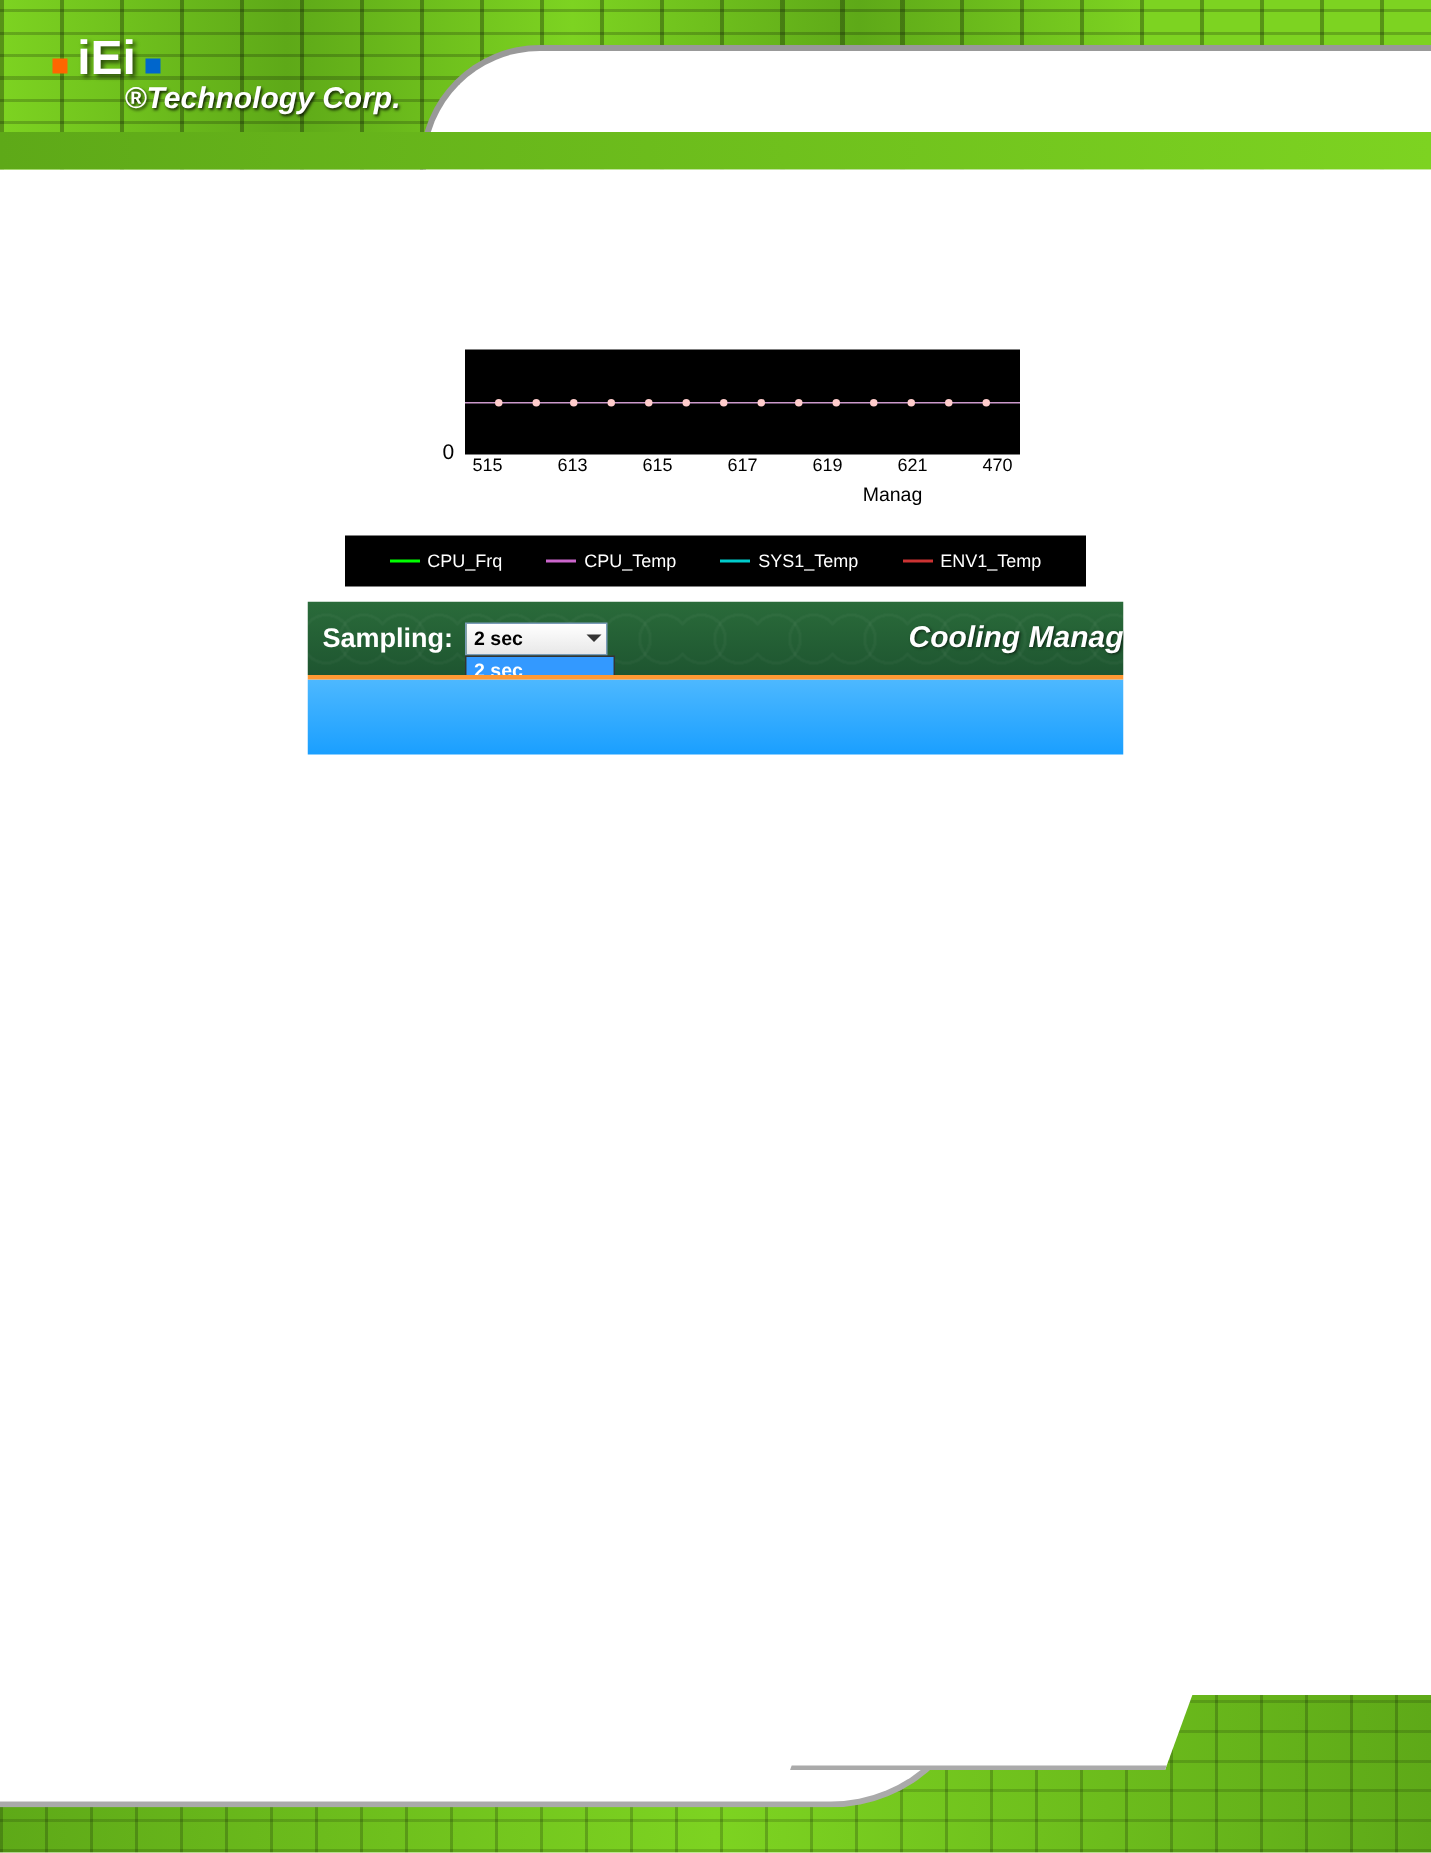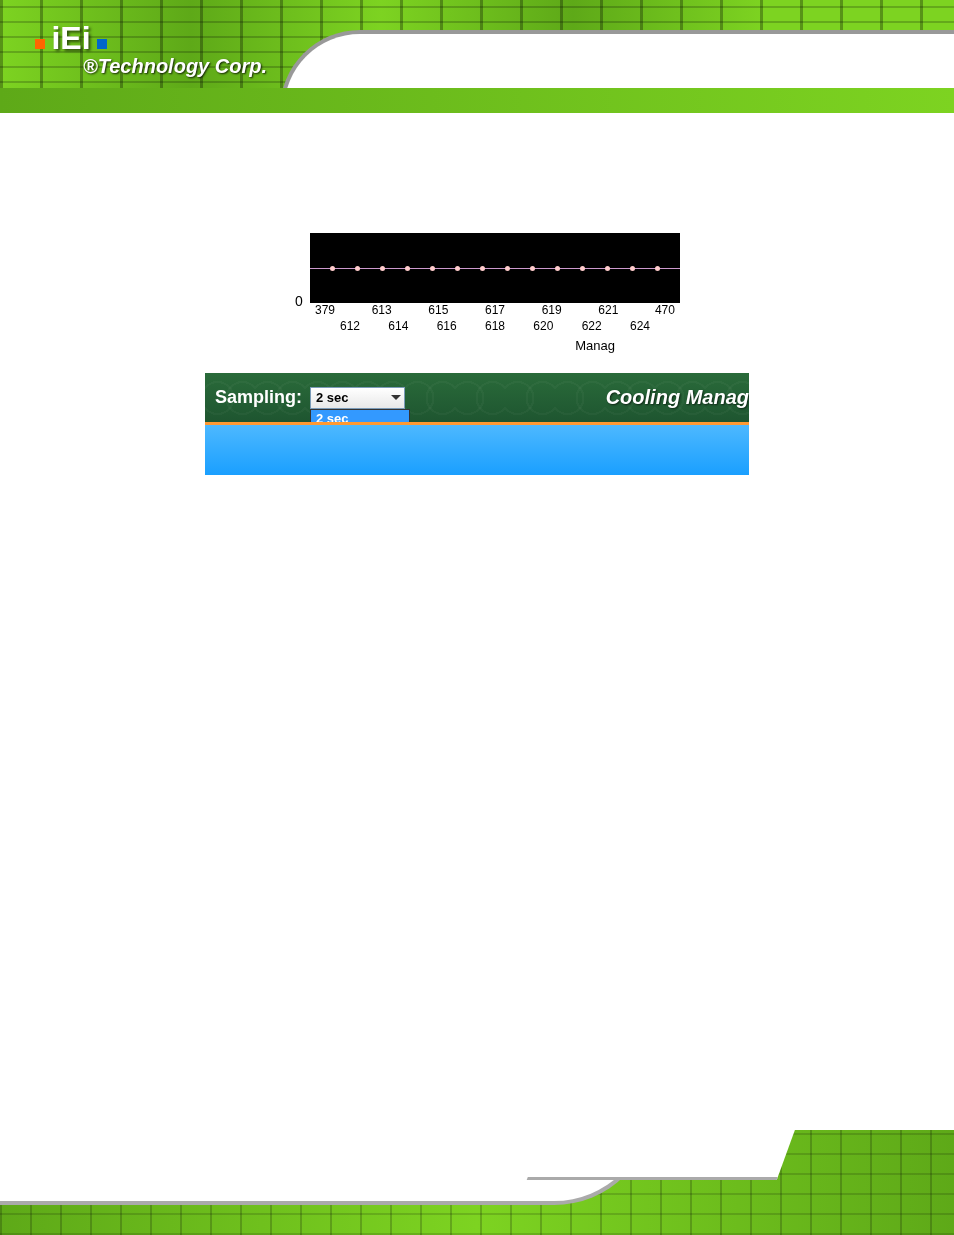--- a/index.html
+++ b/index.html
@@ -365,41 +365,50 @@
       <div class="chart-dot" style="left:195px"></div>
       <div class="chart-dot" style="left:220px"></div>
       <div class="chart-dot" style="left:245px"></div>
       <div class="chart-dot" style="left:270px"></div>
       <div class="chart-dot" style="left:295px"></div>
       <div class="chart-dot" style="left:320px"></div>
       <div class="chart-dot" style="left:345px"></div>
     </div>
     <div class="x-axis">
       <div class="x-tick-row">
-        <span>379</span>
+        <span>515</span>
         <span>613</span>
         <span>615</span>
         <span>617</span>
         <span>619</span>
         <span>621</span>
         <span>470</span>
       </div>
-      <div class="x-tick-row offset">
-        <span>612</span>
-        <span>614</span>
-        <span>616</span>
-        <span>618</span>
-        <span>620</span>
-        <span>622</span>
-        <span>624</span>
-      </div>
       <div class="x-axis-title">Manag</div>
     </div>
   </div>
 
+  <div class="legend-bar">
+    <div class="legend-item">
+      <div class="legend-line green"></div>
+      <span>CPU_Frq</span>
+    </div>
+    <div class="legend-item">
+      <div class="legend-line purple"></div>
+      <span>CPU_Temp</span>
+    </div>
+    <div class="legend-item">
+      <div class="legend-line cyan"></div>
+      <span>SYS1_Temp</span>
+    </div>
+    <div class="legend-item">
+      <div class="legend-line red"></div>
+      <span>ENV1_Temp</span>
+    </div>
+  </div>
 
   <div class="sampling-section">
     <div class="sampling-header">
       <span class="sampling-label">Sampling:</span>
       <div class="dropdown-container">
         <div class="dropdown-selected">
           <span>2 sec</span>
           <div class="dropdown-arrow"></div>
         </div>
         <div class="dropdown-list">

